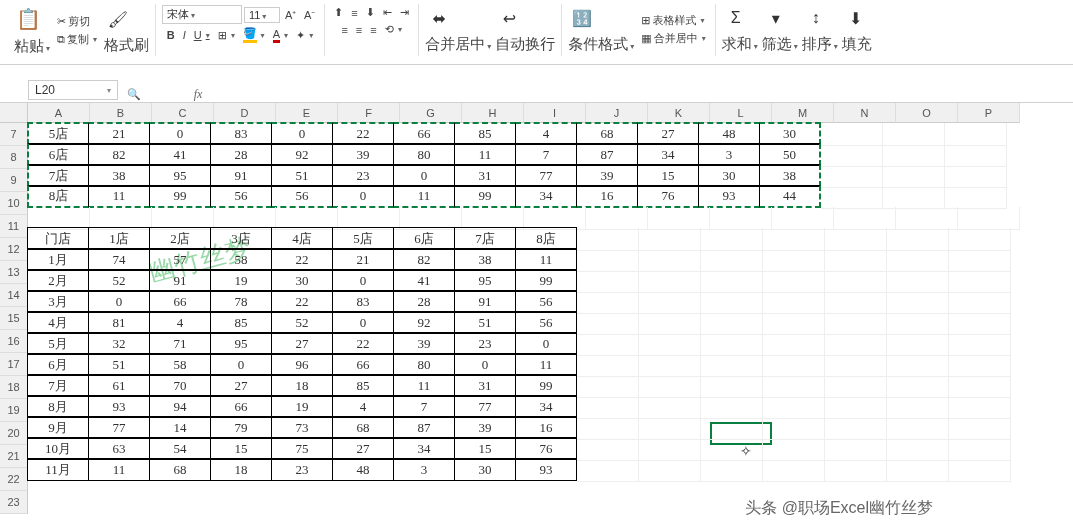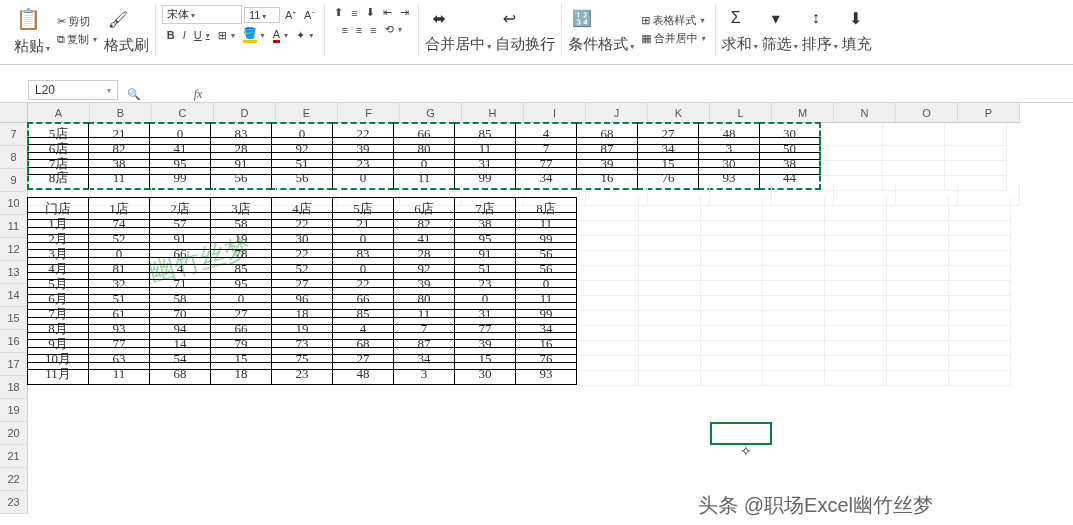--- a/index.html
+++ b/index.html
@@ -27,30 +27,30 @@
 .formula-in { flex: 1; padding: 2px 4px; font-size: 12px; border: none; }
 
 
 .grid-wrap { display: flex; position: relative; }
 .rowhdrs { display: flex; flex-direction: column; }
 .rh { width: 28px; height: 23px; background: #f0f0f0; border-right: 1px solid #ccc; border-bottom: 1px solid #ddd; display: flex; align-items: center; justify-content: center; font-size: 11px; color: #555; }
 .colhdrs { display: flex; }
 .ch { height: 20px; background: #f0f0f0; border-right: 1px solid #ddd; border-bottom: 1px solid #ccc; display: flex; align-items: center; justify-content: center; font-size: 11px; color: #555; width: 62px; }
 .corner { width: 28px; height: 20px; background: #f0f0f0; border-right: 1px solid #ccc; border-bottom: 1px solid #ccc; }
 .cells { position: relative; }
-.row { display: flex; height: 15px; }
+.row { display: flex; height: 21px; }
 .cell { width: 62px; height: 23px; border-right: 1px solid #eee; border-bottom: 1px solid #eee; display: flex; align-items: center; justify-content: center; font-size: 13px; font-family: SimSun, serif; position: relative; }
 .bordered { border: 1px solid #000 !important; margin: -1px 0 0 -1px; }
 .marquee-top { border-top: 2px dashed #0a8040 !important; }
 .marquee-bot { border-bottom: 2px dashed #0a8040 !important; }
 .marquee-l { border-left: 2px dashed #0a8040 !important; }
 .marquee-r { border-right: 2px dashed #0a8040 !important; }
 .active-cell { position: absolute; border: 2px solid #0a8040; pointer-events: none; }
 .wm { position: absolute; color: rgba(50,180,80,0.5); font-size: 26px; transform: rotate(-15deg); pointer-events: none; font-family: KaiTi, serif; }
-.credit { position: absolute; bottom: 6px; right: 140px; font-size: 20px; color: #666; }
+.credit { position: absolute; bottom: 6px; right: 140px; font-size: 16px; color: #666; }
 .cursor-img { position: absolute; font-size: 14px; color: #333; }
 </style>
 </head>
 <body>
 
 <div class="ribbon">
   <div class="rg">
     <div class="rg-top">
       <div class="stack">
         <div class="paste-big">📋</div>

